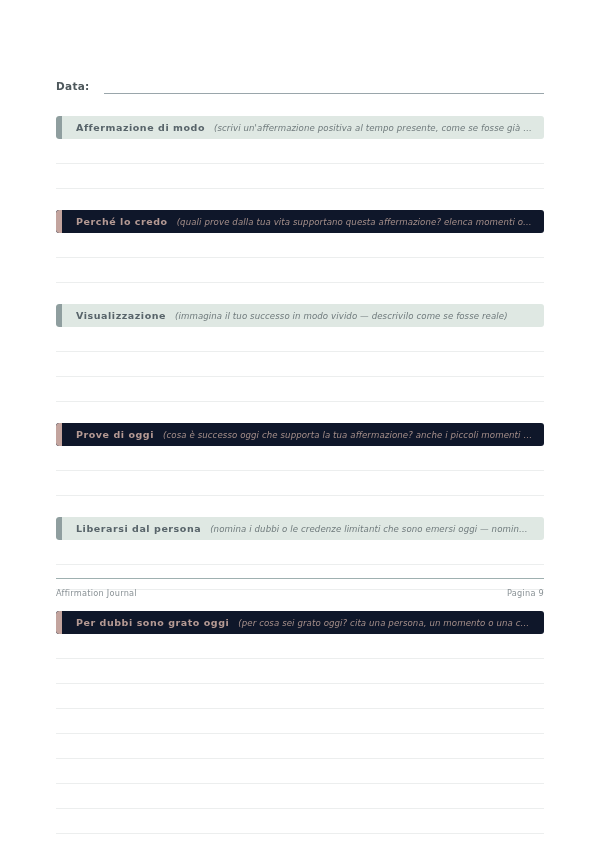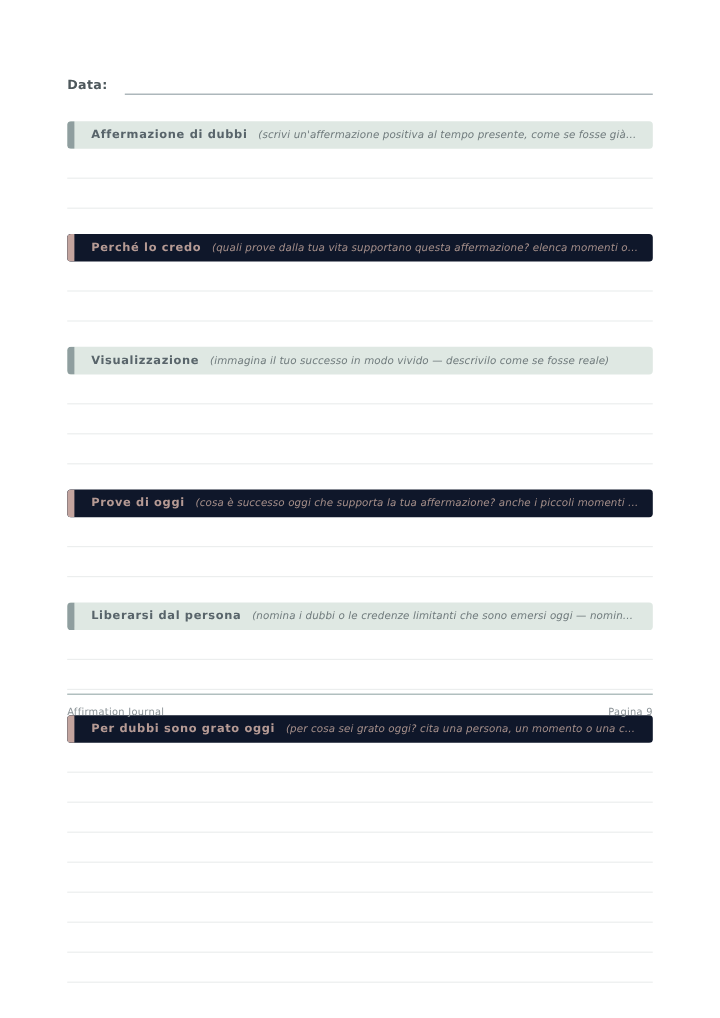--- a/index.html
+++ b/index.html
@@ -13,21 +13,21 @@
     font-family: "DejaVu Sans", "Liberation Sans", sans-serif;
     color: #5a6266;
     overflow: hidden;
   }
 
   .page {
     position: relative;
     width: 600px;
     height: 624px;
     box-sizing: border-box;
-    padding: 0 56px;
+    padding: 15px 56px;
   }
 
   
   .date-row {
     display: flex;
     align-items: flex-end;
     padding-top: 57px;
     height: 22px;
   }
   .date-label {
@@ -137,21 +137,21 @@
 
   <div class="date-row">
     <span class="date-label">Data:</span>
     <span class="date-rule"></span>
   </div>
 
   <div class="sections">
       <div class="section v-sage">
         <div class="section-header">
           <span class="accent"></span>
-          <span class="section-title">Affermazione di dubbi</span>
+          <span class="section-title">Affermazione di modo</span>
           <span class="section-hint">(scrivi un'affermazione positiva al tempo presente, come se fosse già vera — es. 's…</span>
         </div>
         <div class="lines">
           <div class="line"></div>
           <div class="line"></div>
         </div>
         <div class="gap"></div>
       </div>
       <div class="section v-rose">
         <div class="section-header">

